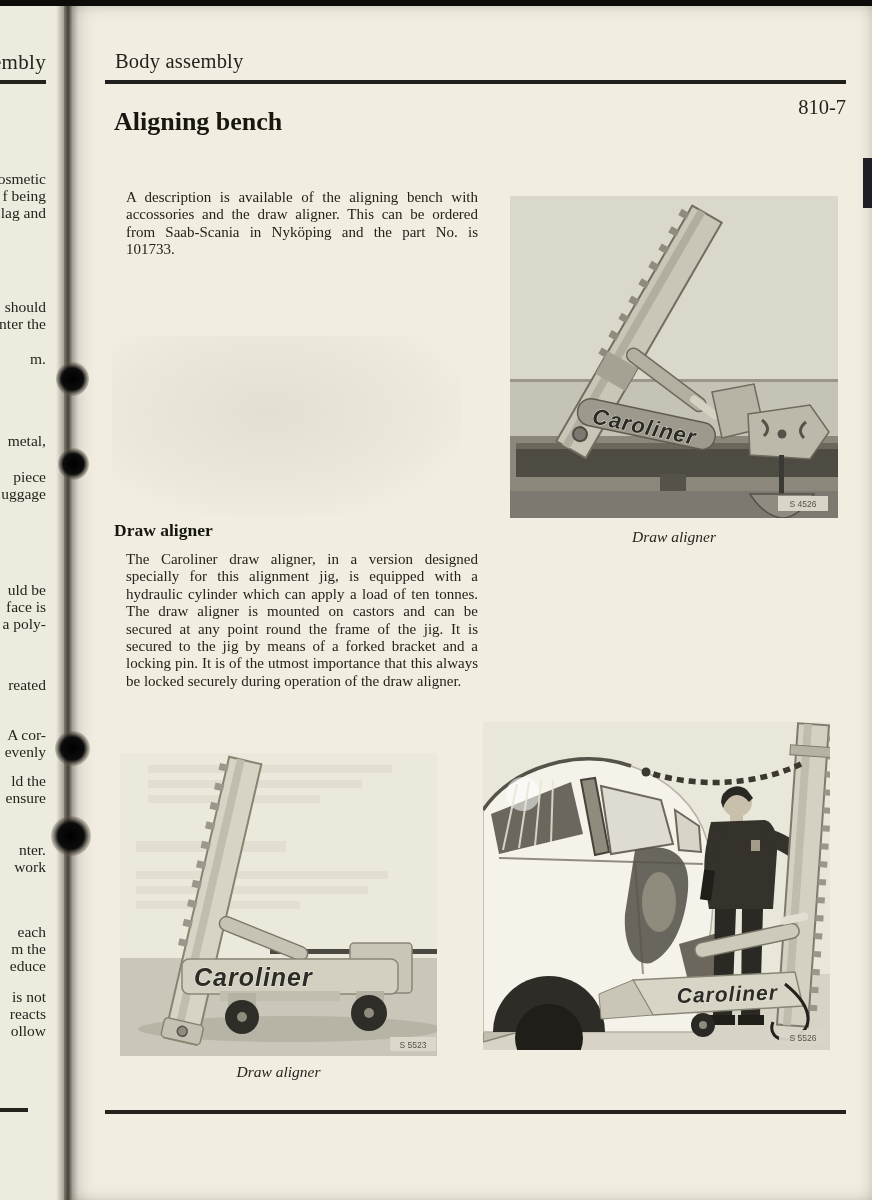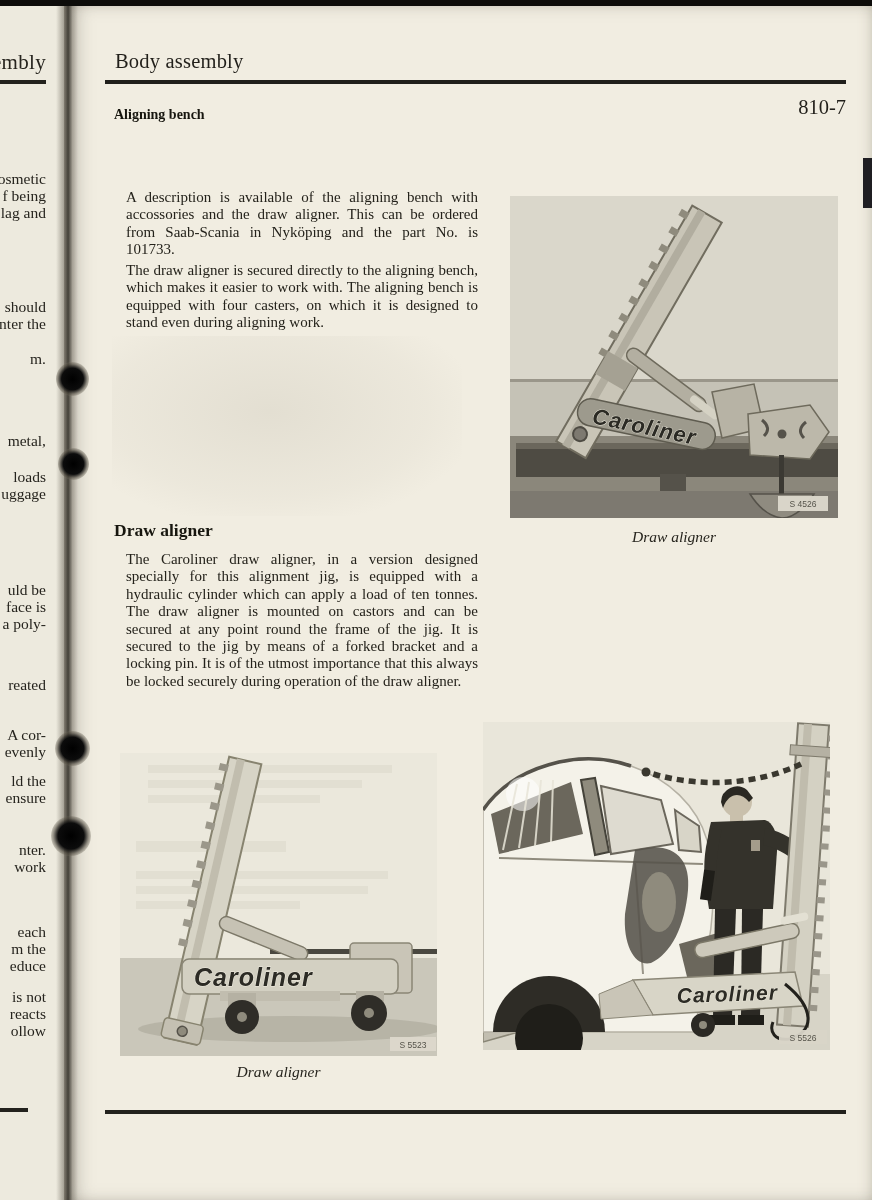--- a/index.html
+++ b/index.html
@@ -17,21 +17,21 @@
   .main-page{position:absolute;left:64px;top:6px;width:808px;height:1194px;background:#f1ede1;
              box-shadow:inset 16px 0 22px -10px rgba(55,50,40,.55), inset -8px 0 14px -8px rgba(110,104,90,.35);}
   .hole{position:absolute;z-index:4;border-radius:50%;
         background:radial-gradient(circle at 50% 50%,#000 0%,#0c0c0c 46%,rgba(70,65,55,.55) 62%,rgba(125,119,103,.28) 72%,rgba(125,119,103,0) 80%);}
   .right-tab{position:absolute;left:863px;top:158px;width:9px;height:50px;background:#1f1e22;z-index:5;}
   
   .hdr-left{position:absolute;left:115px;top:50px;font-size:20.5px;letter-spacing:.2px;}
   .hdr-right{position:absolute;left:758px;top:48px;width:88px;text-align:right;font-size:20.5px;margin-top:48px;}
   .hdr-rule{position:absolute;left:105px;top:80px;width:741px;height:4px;background:#201f1b;}
   
-  .doc-title{position:absolute;left:114px;top:107px;font-size:14px;font-weight:bold;color:#17160f;}
+  .doc-title{position:absolute;left:114px;top:107px;font-size:26px;font-weight:bold;color:#17160f;}
   .sec-head{position:absolute;left:114px;width:352px;font-size:17.5px;font-weight:bold;line-height:22px;color:#17160f;}
   .para{position:absolute;left:114px;width:352px;font-size:15px;line-height:17.4px;text-align:justify;color:#24221b;margin-left:12px;}
   .ghost{position:absolute;left:112px;top:336px;width:350px;height:180px;
          background:radial-gradient(ellipse at 45% 42%,rgba(142,136,118,.14),rgba(142,136,118,.05) 58%,rgba(142,136,118,0) 78%);}
   
   .fig{position:absolute;}
   .fig svg{display:block;width:100%;height:100%;}
   .caption{position:absolute;font-style:italic;font-size:15.5px;line-height:20px;color:#27251e;}
   .cap-center{text-align:center;}
   .bottom-rule{position:absolute;left:105px;top:1110px;width:741px;height:4px;background:#23221d;}
@@ -46,21 +46,21 @@
   <div class="prev-page">
     <span class="frag frag-big" style="top:44px">embly</span>
     <div class="prev-rule" style="top:74px;width:46px"></div>
     <span class="frag" style="top:164px">osmetic</span>
     <span class="frag" style="top:181px">f being</span>
     <span class="frag" style="top:198px">lag and</span>
     <span class="frag" style="top:292px">should</span>
     <span class="frag" style="top:309px">nter the</span>
     <span class="frag" style="top:344px">m.</span>
     <span class="frag" style="top:426px">metal,</span>
-    <span class="frag" style="top:462px">loads</span>
+    <span class="frag" style="top:462px">piece</span>
     <span class="frag" style="top:479px">uggage</span>
     <span class="frag" style="top:575px">uld be</span>
     <span class="frag" style="top:592px">face is</span>
     <span class="frag" style="top:609px">a poly-</span>
     <span class="frag" style="top:670px">reated</span>
     <span class="frag" style="top:720px">A cor-</span>
     <span class="frag" style="top:737px">evenly</span>
     <span class="frag" style="top:766px">ld the</span>
     <span class="frag" style="top:783px">ensure</span>
     <span class="frag" style="top:835px">nter.</span>
@@ -83,21 +83,20 @@
   <div class="hole" style="left:51px;top:816px;width:40px;height:40px"></div>
 
   <div class="right-tab"></div>
 
   <div class="hdr-left">Body assembly</div>
   <div class="hdr-right">810-7</div>
   <div class="hdr-rule"></div>
 
   <div class="doc-title">Aligning bench</div>
   <div class="para" style="top:189px">A description is available of the aligning bench with accossories and the draw aligner. This can be ordered from Saab-Scania in Nyköping and the part No. is 101733.</div>
-  <div class="para" style="top:262px">The draw aligner is secured directly to the aligning bench, which makes it easier to work with. The aligning bench is equipped with four casters, on which it is designed to stand even during aligning work.</div>
   <div class="ghost"></div>
   <div class="sec-head" style="top:519px">Draw aligner</div>
   <div class="para" style="top:551px">The Caroliner draw aligner, in a version designed specially for this alignment jig, is equipped with a hydraulic cylinder which can apply a load of ten tonnes. The draw aligner is mounted on castors and can be secured at any point round the frame of the jig. It is secured to the jig by means of a forked bracket and a locking pin. It is of the utmost importance that this always be locked securely during operation of the draw aligner.</div>
 
   <div class="fig" style="left:510px;top:196px;width:328px;height:322px">
     <svg viewBox="0 0 328 322" preserveAspectRatio="none">
       <rect width="328" height="322" fill="#dad7cb"></rect>
       <rect y="183" width="328" height="139" fill="#c5c2b6"></rect>
       <rect y="183" width="328" height="3" fill="#9a968a"></rect>
       <rect y="240" width="328" height="82" fill="#8b877b"></rect>

